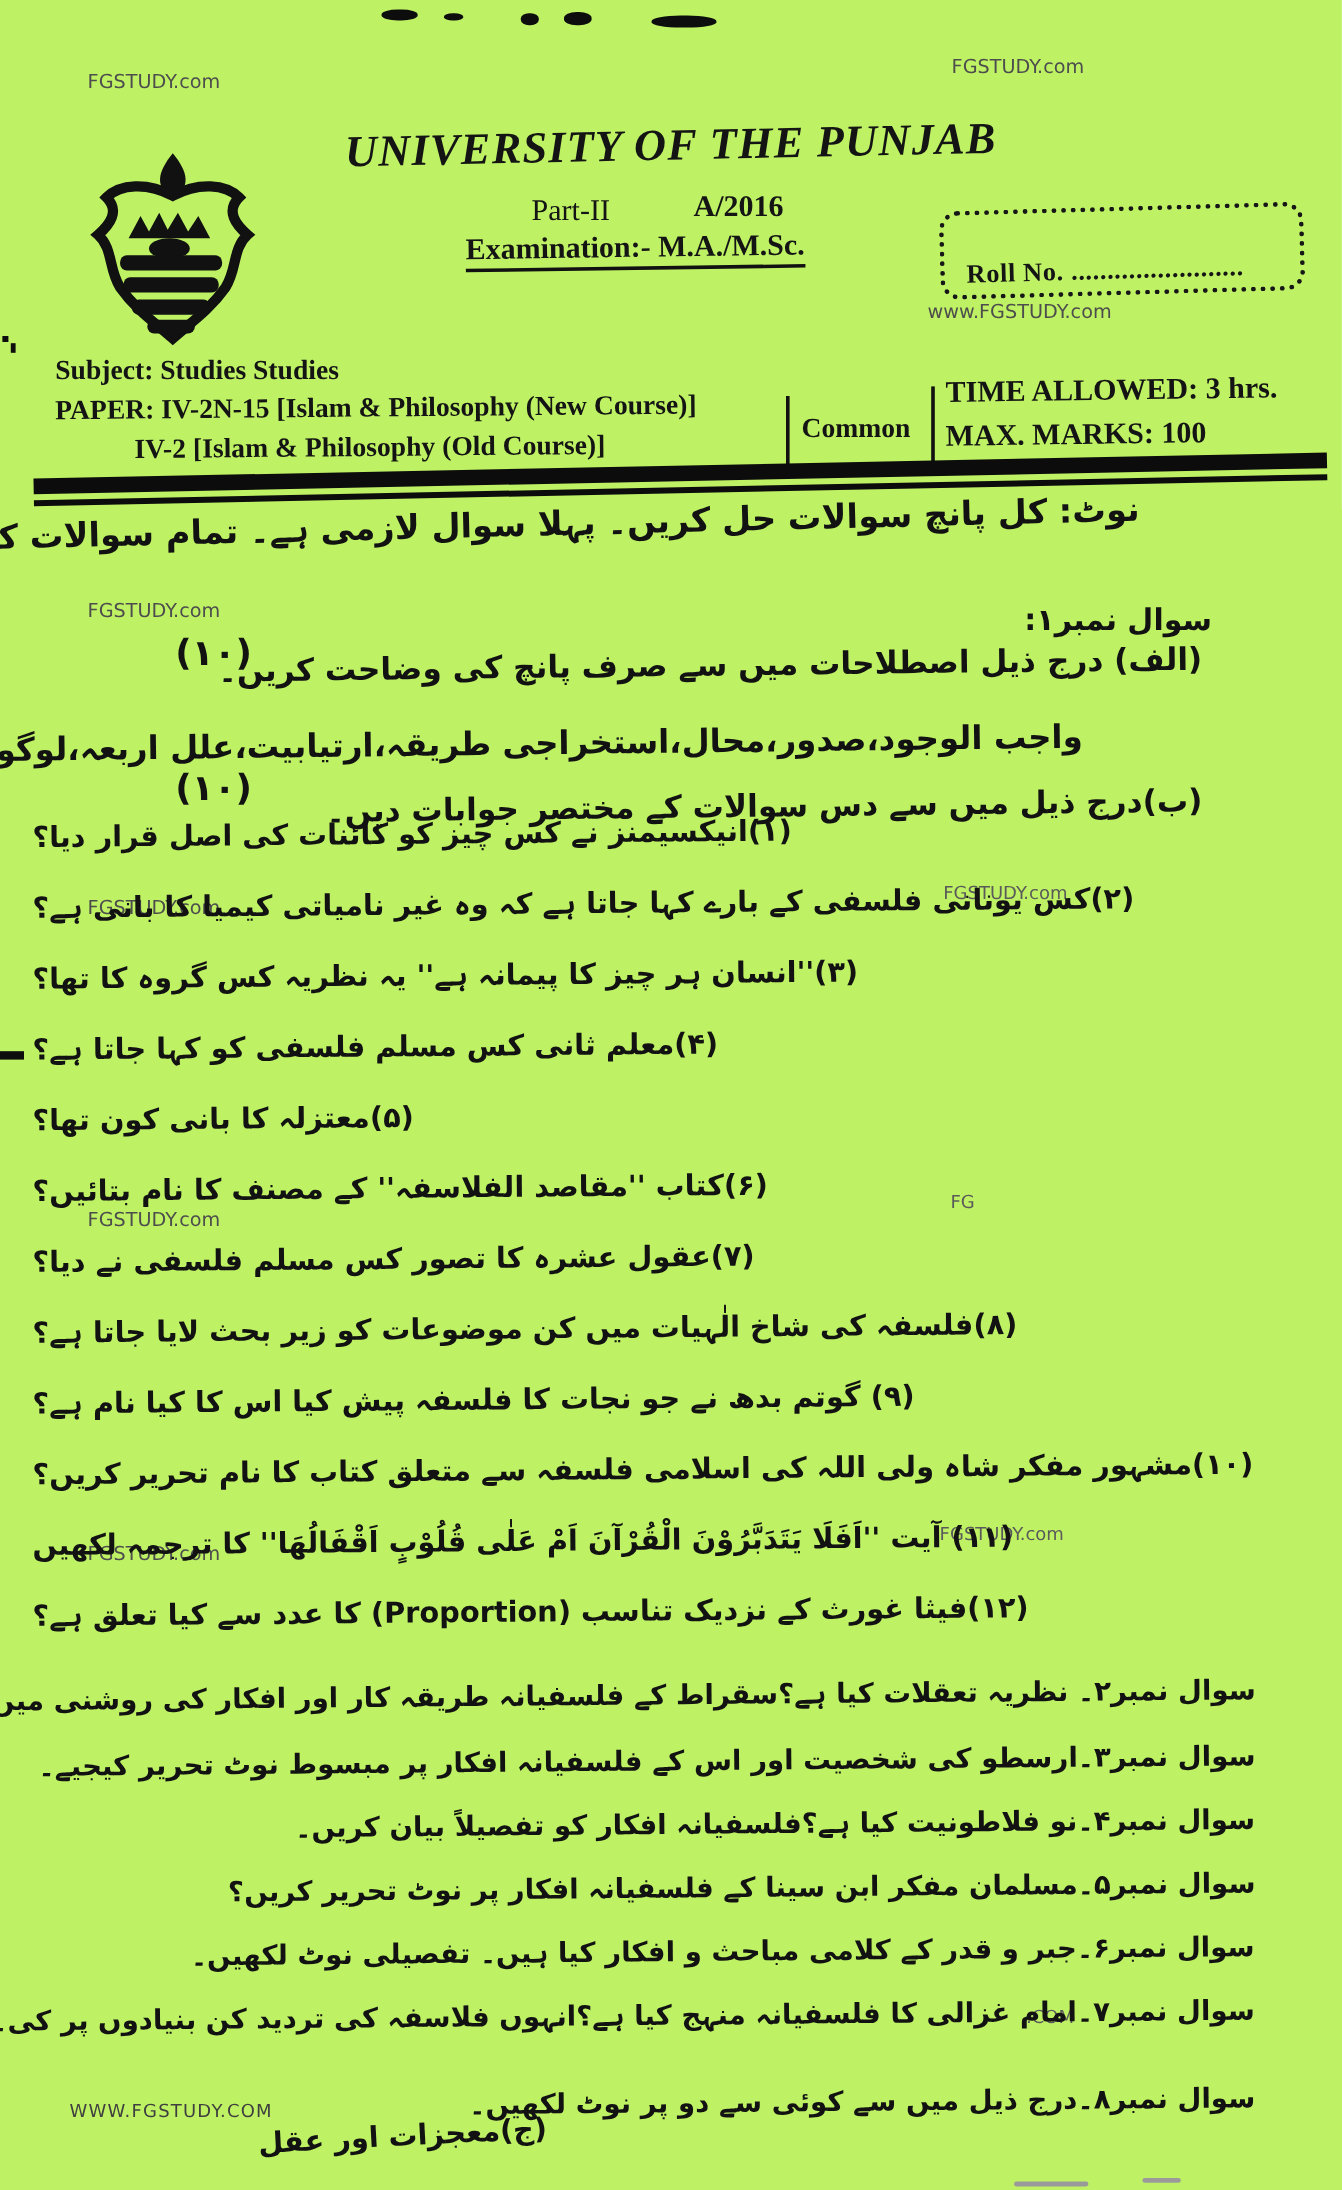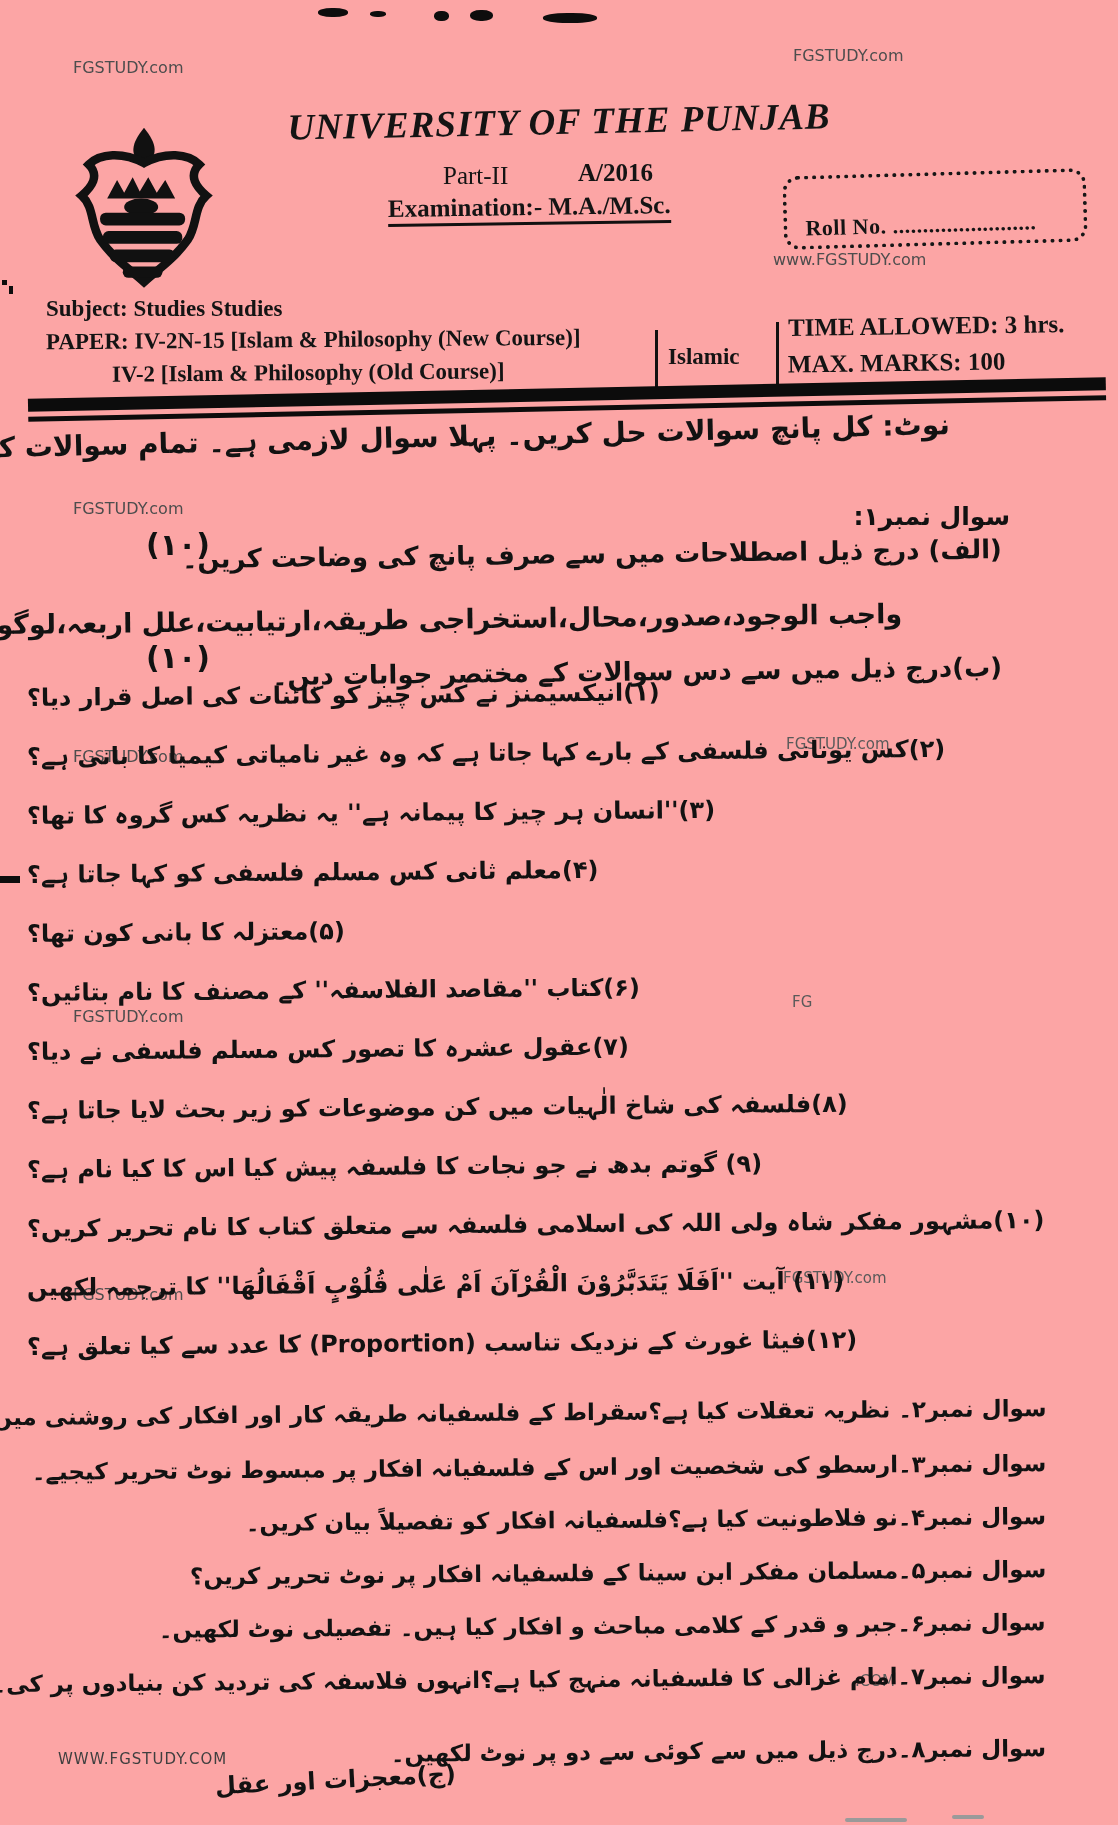--- a/index.html
+++ b/index.html
@@ -1,19 +1,19 @@
 <!DOCTYPE html>
 <html><head>
 <meta charset="utf-8">
 <style>
   * { margin:0; padding:0; box-sizing:border-box; }
   body { background:#e8e8e8; font-family:"Liberation Serif", serif; }
   .page {
     position:relative; width:1118px; height:1825px; margin:0 auto;
-    background:#fca5a5; color:#141414; overflow:hidden;
+    background:#bef264; color:#141414; overflow:hidden;
   }
   
   .blob { position:absolute; background:#0d0d0d; border-radius:45%; }
   .edge-dash { position:absolute; background:#0d0d0d; }
   .bottom-smudge { position:absolute; background:#9a9a9a; border-radius:2px; }
   
   .wm { position:absolute; font-family:"DejaVu Sans", sans-serif; color:#4d4d4d; font-size:16px; }
   .wm.small { font-size:15px; color:#5a5a5a; }
   .wm.caps { letter-spacing:1px; font-size:15px; color:#3f3f3f; }
   
@@ -113,21 +113,21 @@
 
   <div class="rollno-box">
     <span class="rollno-label">Roll No. ........................</span>
   </div>
 
   <div class="subject-line">Subject: Studies Studies</div>
   <div class="paper-line1">PAPER: IV-2N-15 [Islam &amp; Philosophy (New Course)]</div>
   <div class="paper-line2">IV-2 [Islam &amp; Philosophy (Old Course)]</div>
 
   <div class="vrule" style="left:655px;top:330px;height:66px;"></div>
-  <div class="common-label">Islamic</div>
+  <div class="common-label">Common</div>
   <div class="vrule" style="left:776px;top:322px;height:72px;"></div>
 
   <div class="time-allowed">TIME ALLOWED: 3 hrs.</div>
   <div class="max-marks">MAX. MARKS: 100</div>
 
   <div class="sep-bar">
     <div class="b1"></div>
       <div class="b2"></div>
   </div>
 

